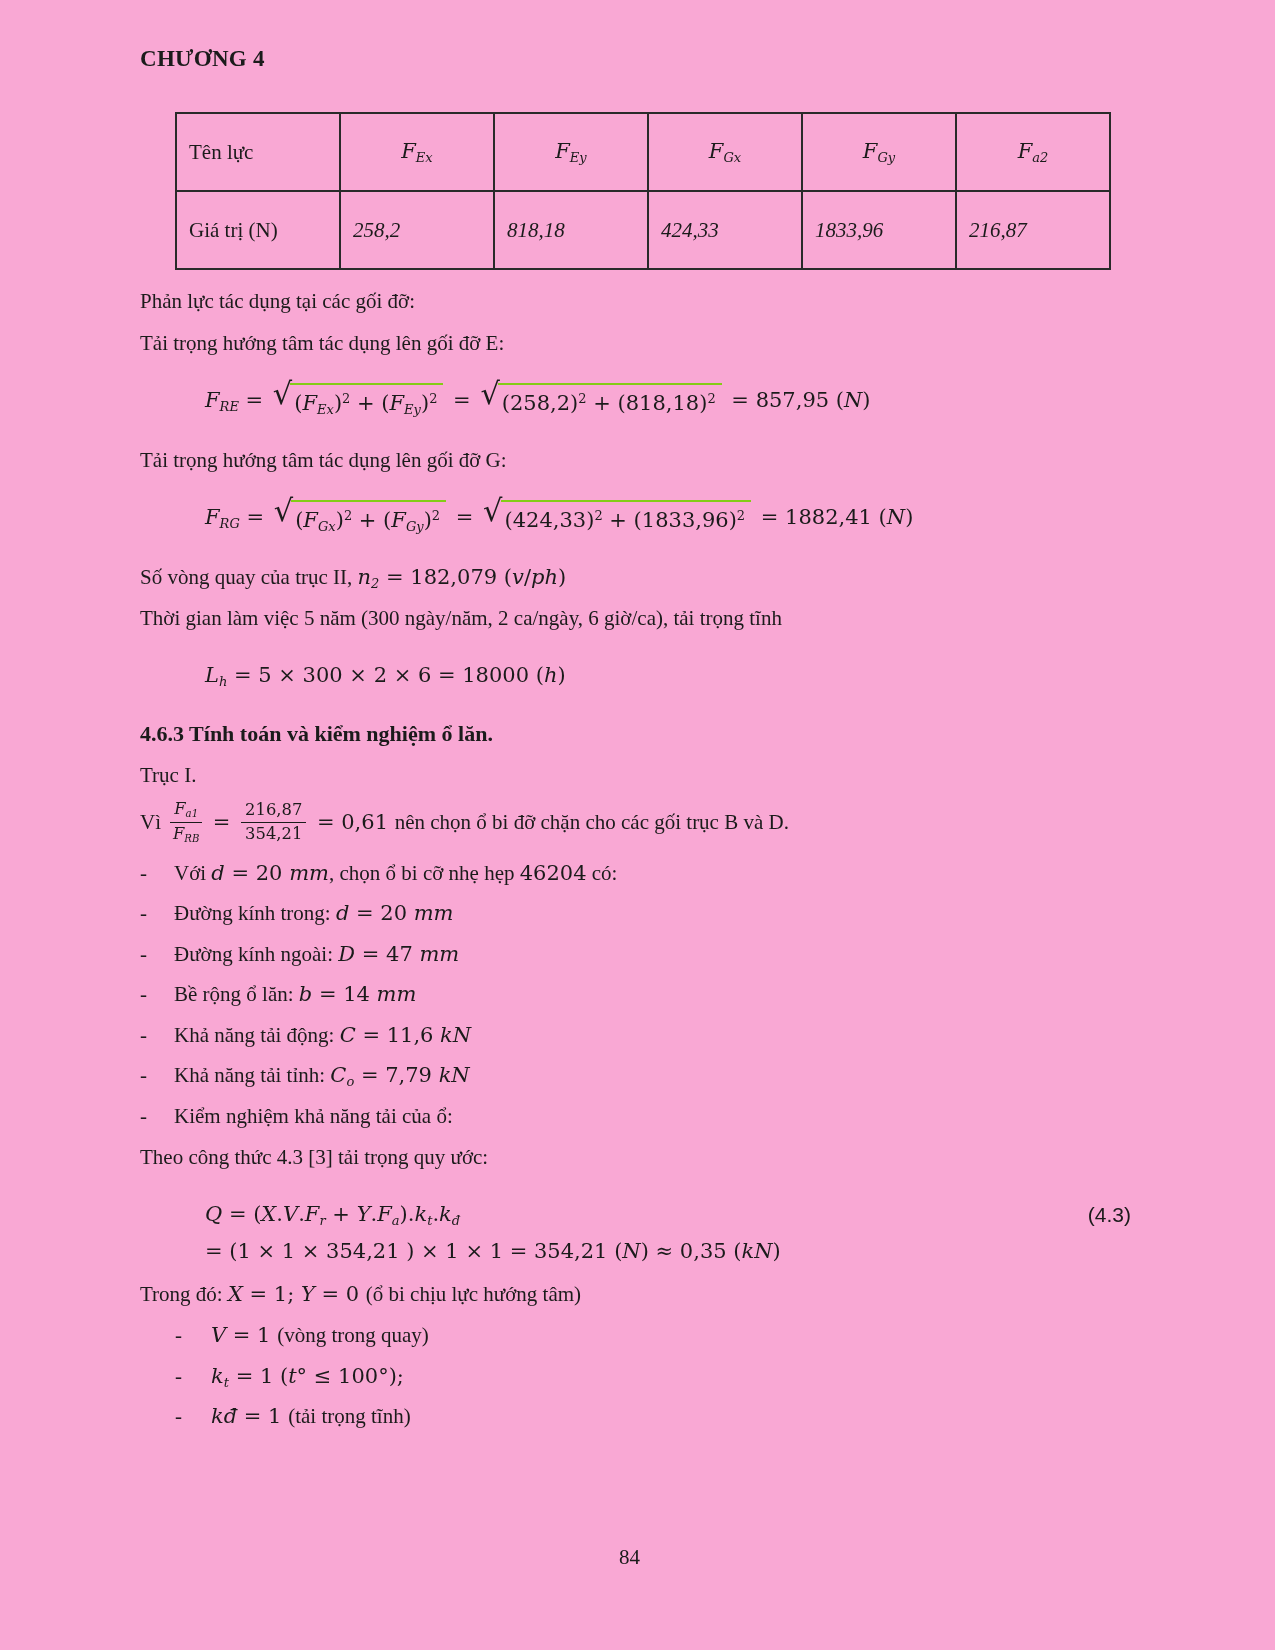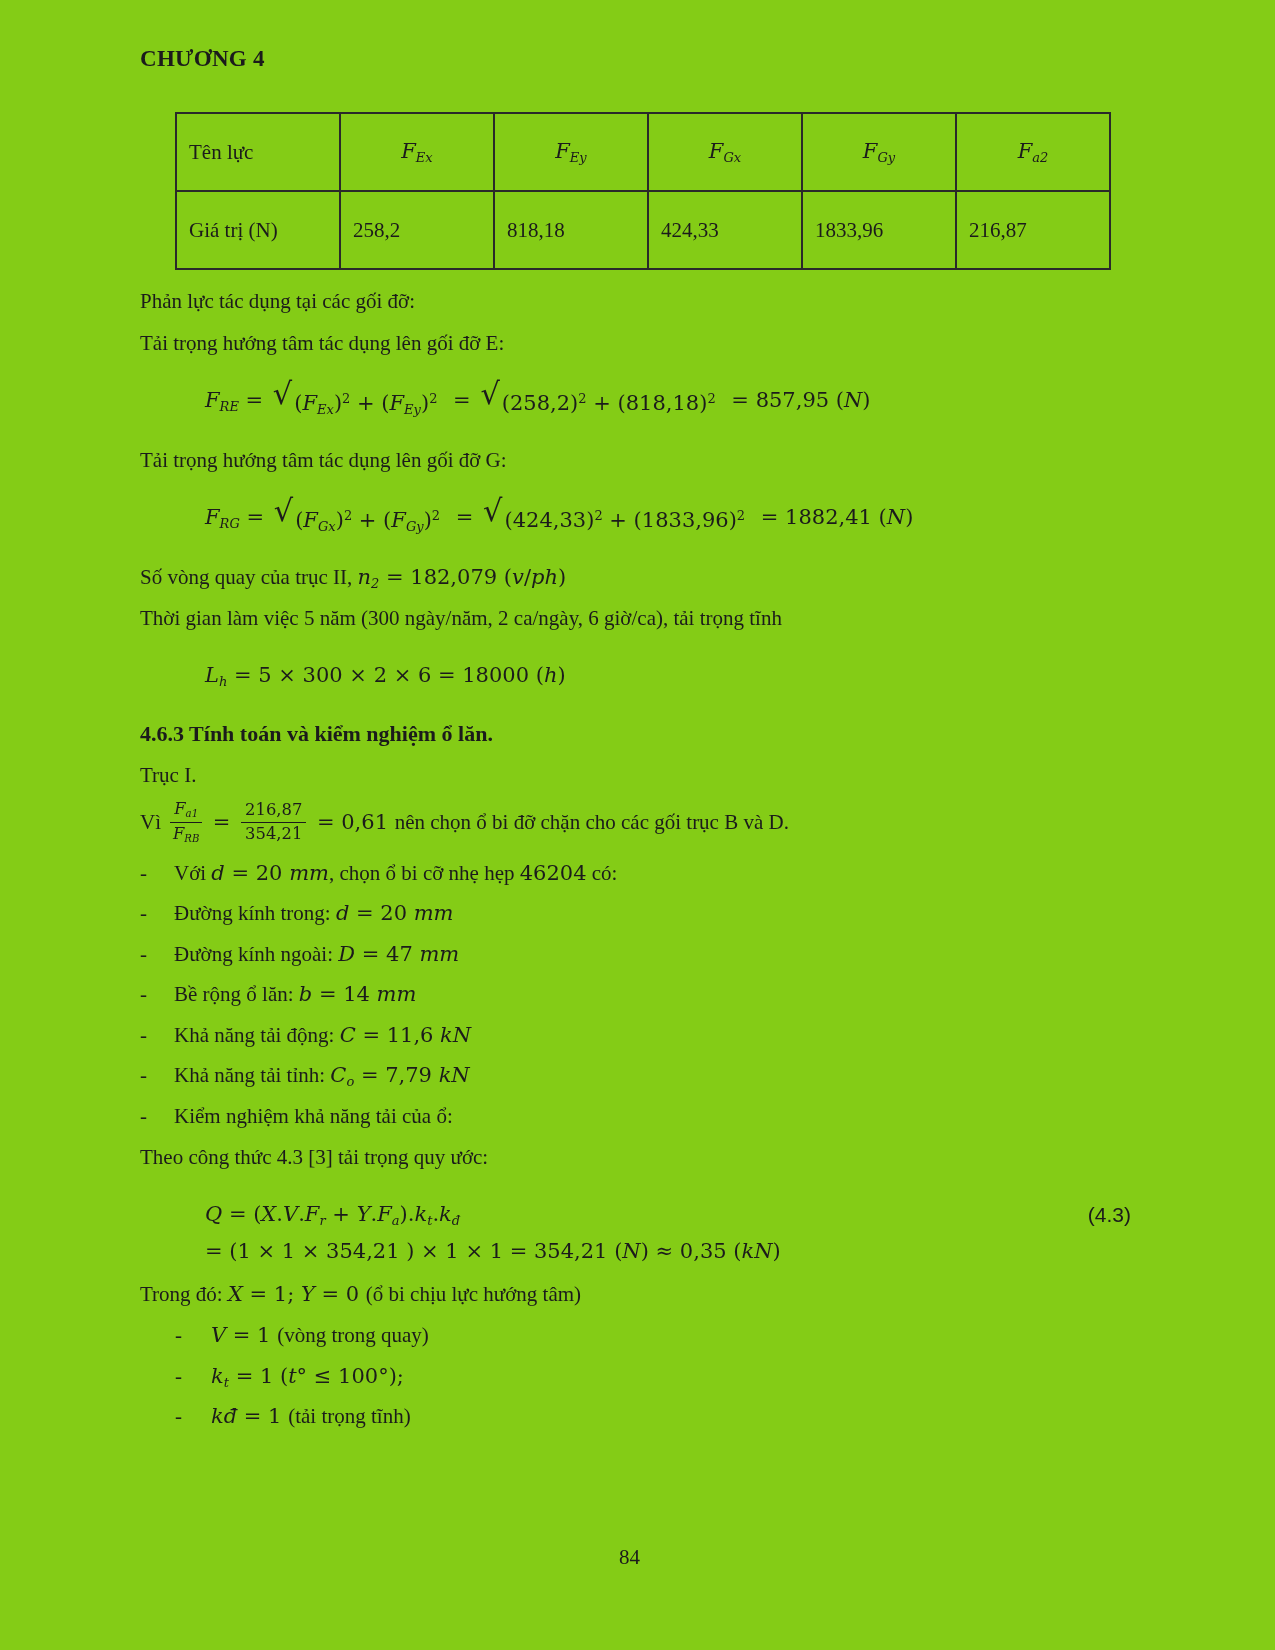--- a/index.html
+++ b/index.html
@@ -1,20 +1,20 @@
 <!DOCTYPE html>
 <html><head>
 <meta charset="utf-8">
 <style>
   html,body { margin:0; padding:0; background:#ffffff; }
   .page {
     position:relative;
     width:1275px; height:1650px;
     margin:0 auto;
-    background:#84cc16;
+    background:#f9a8d4;
     box-sizing:border-box;
     padding:46px 140px 0 140px;
     font-family:"Liberation Serif", serif;
     font-size:21px;
     color:#1b1b1b;
     overflow:hidden;
   }
   .chapter {
     font-size:23px; font-weight:bold; margin:0 0 40px 0; letter-spacing:0.3px;
   }
@@ -25,21 +25,21 @@
   }
   table.force-table td {
     border:2px solid #2a2a2a;
     padding:25px 12px;
     height:26px;
     vertical-align:middle;
     font-size:21px;
   }
   td.c0 { width:138px; }
   td.mcell { width:128px; text-align:center; }
-  td.vcell { width:128px; text-align:left; }
+  td.vcell { width:128px; text-align:left;font-style:italic; }
   p.para { margin:10px 0; line-height:1.5; }
   .indent-p { margin-left:68px; }
   .formula {
     margin:24px 0 24px 65px;
     font-size:21px;
     line-height:1.6;
   }
   .h-bold { font-weight:bold; margin:16px 0 8px 0; line-height:1.5; font-size:22px; }
   
   .tk-p { font-family:"Liberation Serif", serif; font-weight:400; font-style:normal; }

